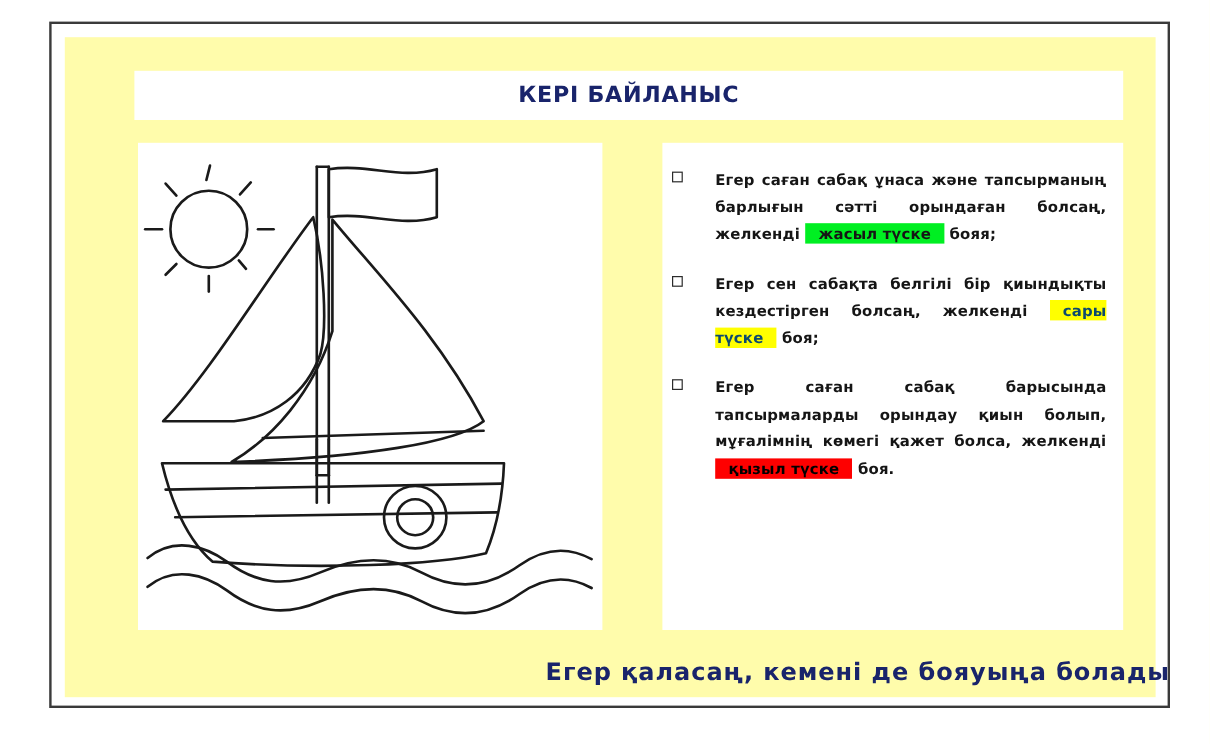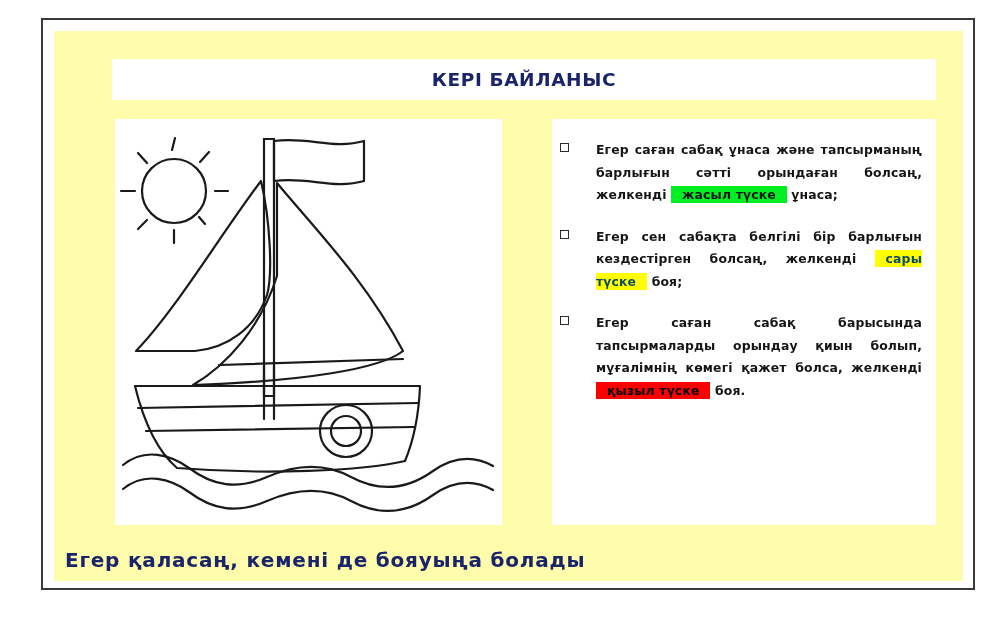--- a/index.html
+++ b/index.html
@@ -135,21 +135,21 @@
 
   
   #caption {
     position: absolute;
     left: 11px;
     top: 507px;
     width: 910px;
     height: 44px;
     display: flex;
     align-items: center;
-    justify-content: flex-start;
+    justify-content: flex-end;
   }
   #caption-text {
     font-family: "DejaVu Sans", sans-serif;
     font-weight: bold;
     font-size: 20px;
     letter-spacing: 0.8px;
     color: #19246b;
     white-space: nowrap;
   }
 </style>
@@ -205,26 +205,26 @@
             <path d="M8,346 C30,328 56,336 74,349 C98,367 122,371 152,358 C182,345 210,344 236,358 C262,372 290,372 318,352 C338,338 358,336 378,347"></path>
             <path d="M8,370 C30,352 56,360 74,373 C98,391 122,395 152,382 C182,369 210,368 236,382 C262,396 290,396 318,376 C338,362 358,360 378,371"></path>
           </g>
         </svg>
       </div>
 
       <div id="text-box">
 
         <div class="bullet-row">
           <span class="checkbox-icon"></span>
-          <p class="bullet-text"><span>Егер саған сабақ ұнаса және тапсырманың барлығын сәтті орындаған болсаң, желкенді </span><span class="hl hl-green">жасыл түске</span><span> ұнаса;</span></p>
+          <p class="bullet-text"><span>Егер саған сабақ ұнаса және тапсырманың барлығын сәтті орындаған болсаң, желкенді </span><span class="hl hl-green">жасыл түске</span><span> бояя;</span></p>
         </div>
 
         <div class="bullet-row">
           <span class="checkbox-icon"></span>
-          <p class="bullet-text"><span>Егер сен сабақта белгілі бір барлығын кездестірген болсаң, желкенді </span><span class="hl hl-yellow">сары түске</span><span> боя;</span></p>
+          <p class="bullet-text"><span>Егер сен сабақта белгілі бір қиындықты кездестірген болсаң, желкенді </span><span class="hl hl-yellow">сары түске</span><span> боя;</span></p>
         </div>
 
         <div class="bullet-row">
           <span class="checkbox-icon"></span>
           <p class="bullet-text"><span>Егер саған сабақ барысында тапсырмаларды орындау қиын болып, мұғалімнің көмегі қажет болса, желкенді </span><span class="hl hl-red">қызыл түске</span><span> боя.</span></p>
         </div>
 
       </div>
 
       <div id="caption">

